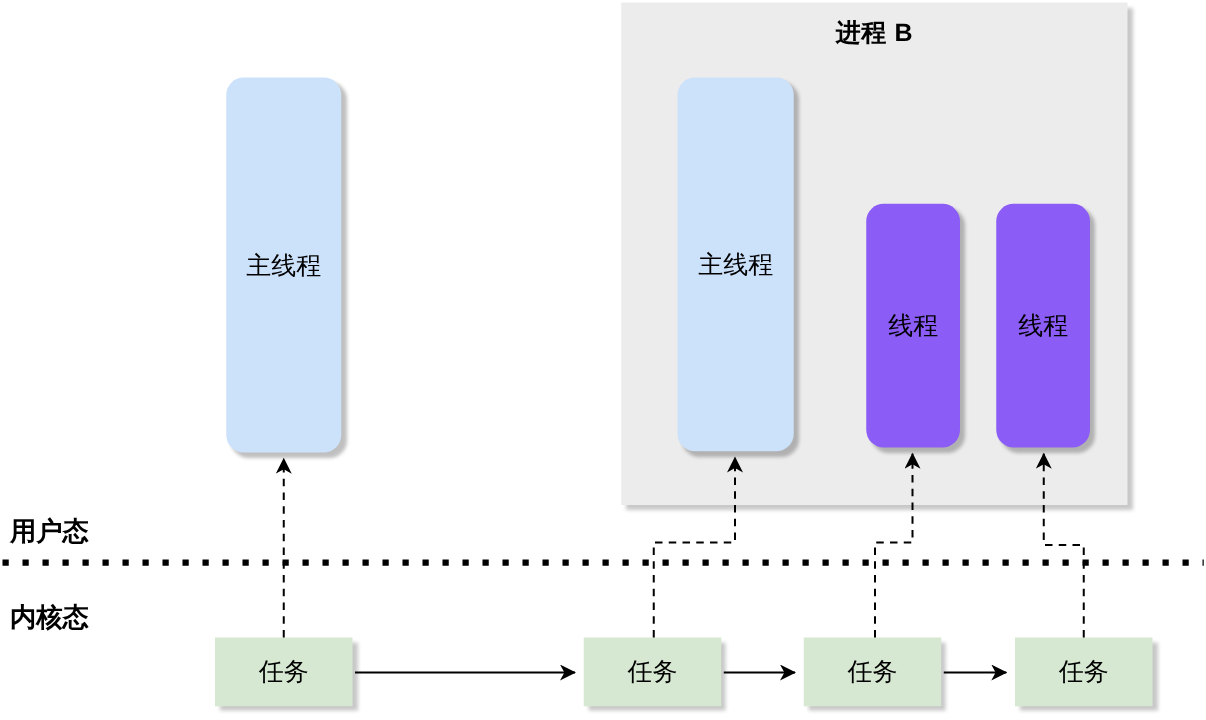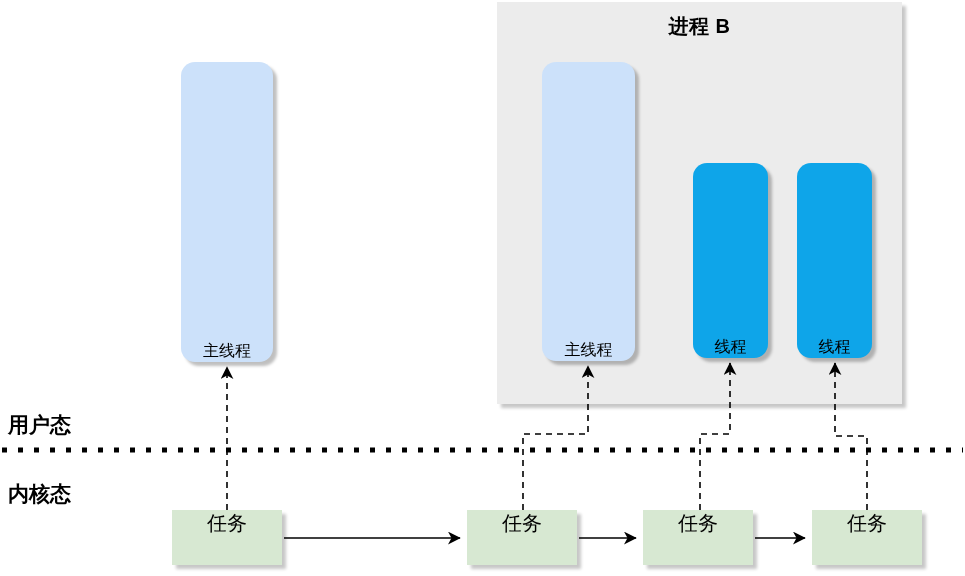--- a/index.html
+++ b/index.html
@@ -30,40 +30,41 @@
     font-size: 20px;
     font-weight: bold;
     letter-spacing: 0.5px;
   }
 
   
   .thread-pill {
     position: absolute;
     border-radius: 14px;
     display: flex;
-    align-items: flex-end;
+    align-items: center;
     justify-content: center;
-    font-size: 16px;
+    font-size: 20px;
     box-shadow: 4px 4px 3px rgba(0,0,0,0.25);
   }
   .thread-main { background: #cce1fa; }
-  .thread-sub  { background: #0ea5e9; }
+  .thread-sub  { background: #8b5cf6; }
   .main-thread-a { left: 181px; top: 62px;  width: 92px; height: 300px; }
   .main-thread-b { left: 542px; top: 62px;  width: 93px; height: 299px; }
   .sub-thread-1  { left: 693px; top: 163px; width: 75px; height: 195px; }
   .sub-thread-2  { left: 797px; top: 163px; width: 75px; height: 195px; }
 
   
   .task-box {
     position: absolute;
     top: 510px;
     width: 110px;
     height: 55px;
     background: #d7e8d2;
     display: flex;
+    align-items: center;
     justify-content: center;
     font-size: 20px;
     box-shadow: 4px 4px 3px rgba(0,0,0,0.22);
   }
   .task-1 { left: 172px; }
   .task-2 { left: 467px; }
   .task-3 { left: 643px; }
   .task-4 { left: 812px; }
 
   

